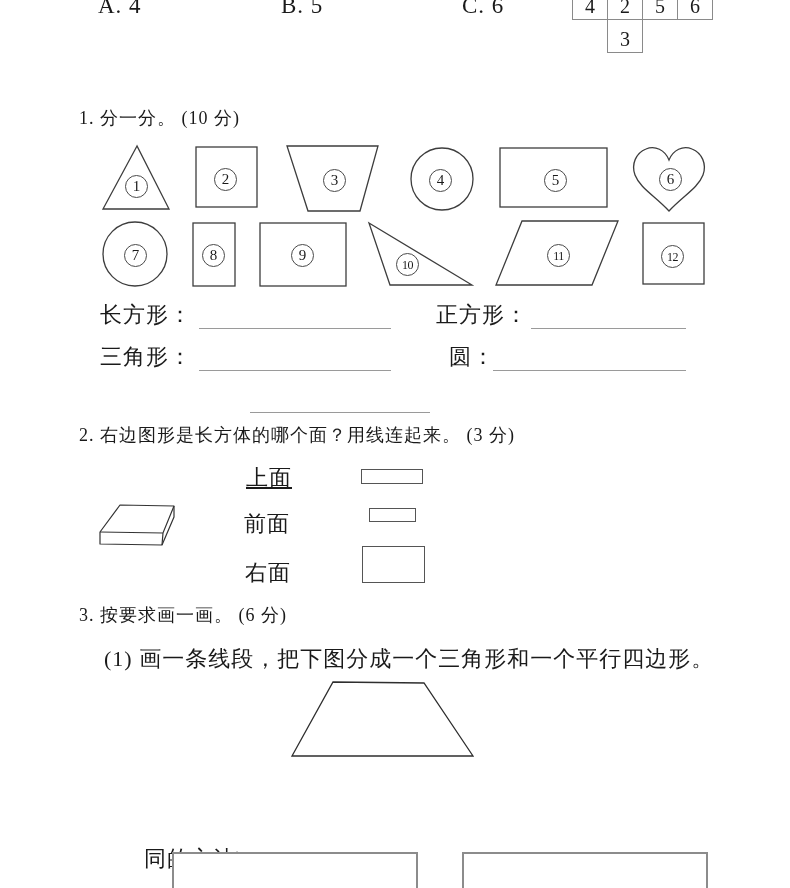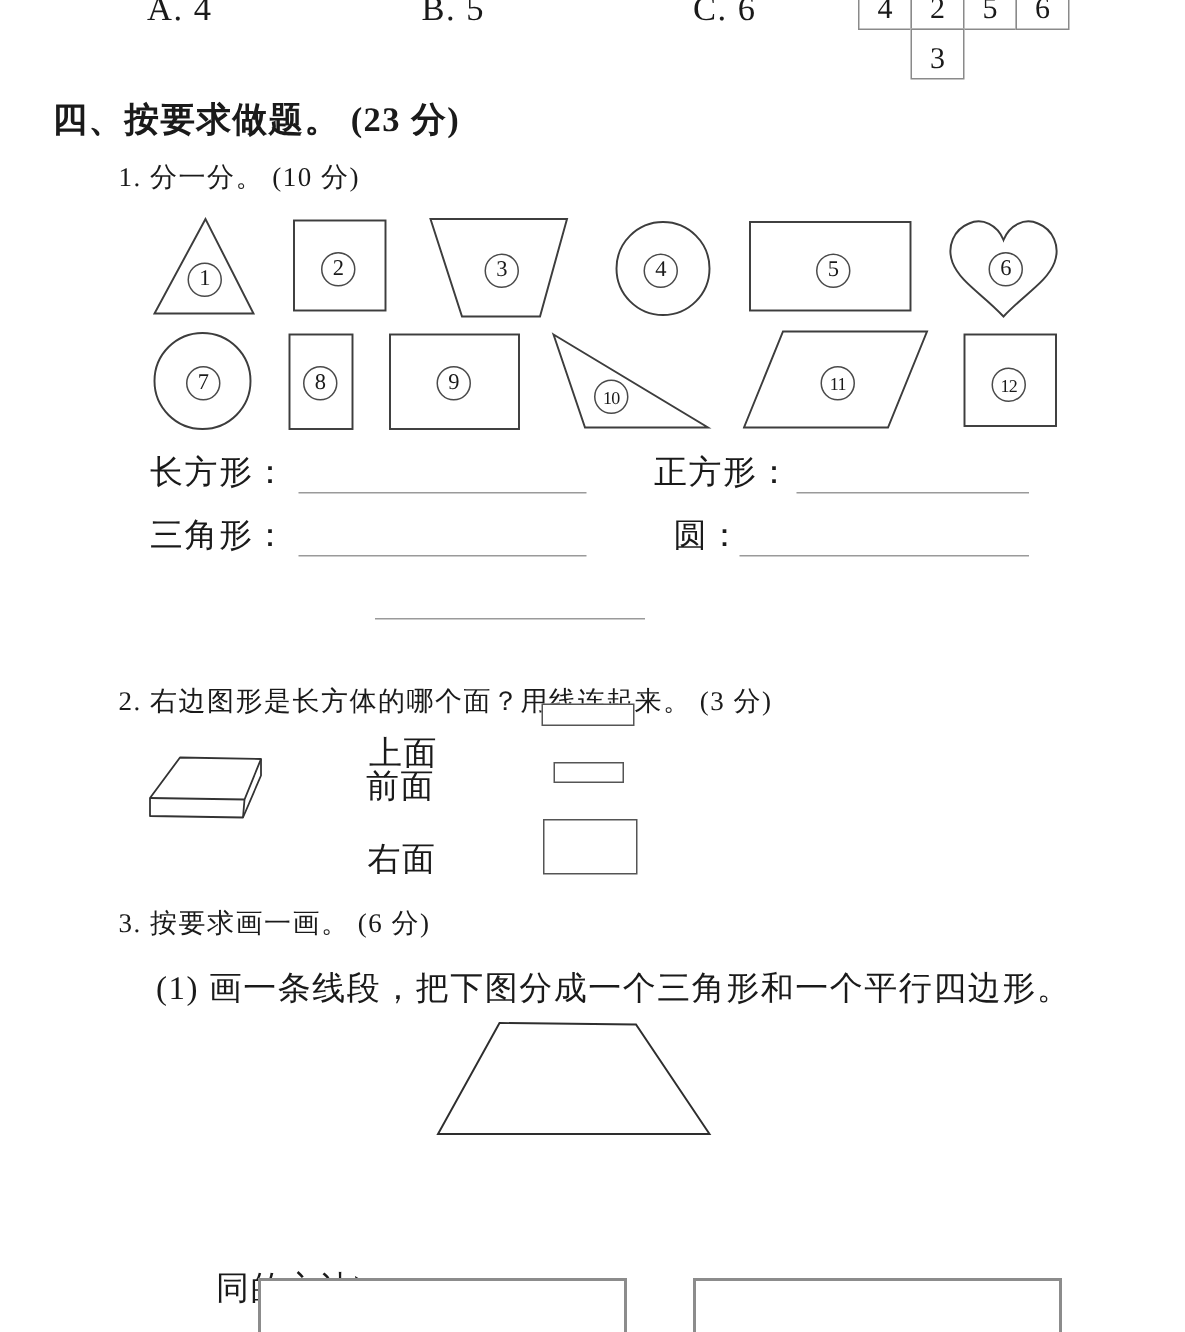--- a/index.html
+++ b/index.html
@@ -32,21 +32,20 @@
   <div class="abs opt" style="left:98px;top:-7px;">A. 4</div>
   <div class="abs opt" style="left:281px;top:-7px;">B. 5</div>
   <div class="abs opt" style="left:462px;top:-7px;">C. 6</div>
 
   <div class="gridcell" style="left:572px;top:-17px;width:36px;height:37px;">4</div>
   <div class="gridcell" style="left:607px;top:-17px;width:36px;height:37px;">2</div>
   <div class="gridcell" style="left:642px;top:-17px;width:36px;height:37px;">5</div>
   <div class="gridcell" style="left:677px;top:-17px;width:36px;height:37px;">6</div>
   <div class="gridcell" style="left:607px;top:19px;width:36px;height:34px;">3</div>
 
-  <div class="abs heading" style="left:35px;top:64px;">四、按要求做题。 (23 分)</div>
 
   <div class="abs qtitle" style="left:79px;top:106px;">1. 分一分。 (10 分)</div>
 
   <div class="shape" style="left:101px;top:144px;">
     <svg width="70" height="67">
         <polygon points="36,2 2,65 68,65" fill="none" stroke="#3d3d3d" stroke-width="1.3"></polygon>
       </svg>
   </div>
   <div class="shape" style="left:195px;top:146px;">
     <svg width="64" height="63">
@@ -123,30 +122,30 @@
   <div class="abs body-text" style="left:436px;top:300px;">正方形：</div>
   <div class="blank" style="left:531px;top:312px;width:155px;height:16px;"></div>
 
   <div class="abs body-text" style="left:100px;top:342px;">三角形：</div>
   <div class="blank" style="left:199px;top:354px;width:192px;height:16px;"></div>
   <div class="abs body-text" style="left:449px;top:342px;">圆：</div>
   <div class="blank" style="left:493px;top:354px;width:193px;height:16px;"></div>
 
   <div class="blank" style="left:250px;top:396px;width:180px;height:16px;"></div>
 
-  <div class="abs qtitle" style="left:79px;top:423px;margin-top:32px;">2. 右边图形是长方体的哪个面？用线连起来。 (3 分)</div>
+  <div class="abs qtitle" style="left:79px;top:423px;">2. 右边图形是长方体的哪个面？用线连起来。 (3 分)</div>
 
   <div class="shape" style="left:97px;top:501px;">
     <svg width="84" height="48">
       <path d="M3,31 L23,4 L77,5 L77,16 L65,44 L3,43 Z" fill="#ffffff" stroke="#333333" stroke-width="1.2" stroke-linejoin="round"></path>
       <path d="M3,31 L66,32 L77,5 M66,32 L65,44" fill="none" stroke="#333333" stroke-width="1.2"></path>
     </svg>
   </div>
 
-  <div class="abs facelabel" style="left:246px;top:487px;">上面</div>
+  <div class="abs facelabel" style="left:246px;top:463px;text-decoration:underline;">上面</div>
   <div class="abs facelabel" style="left:244px;top:509px;">前面</div>
   <div class="abs facelabel" style="left:245px;top:558px;">右面</div>
 
   <div class="facerect" style="left:361px;top:469px;width:62px;height:15px;"></div>
   <div class="facerect" style="left:369px;top:508px;width:47px;height:14px;"></div>
   <div class="facerect" style="left:362px;top:546px;width:63px;height:37px;"></div>
 
   <div class="abs qtitle" style="left:79px;top:603px;">3. 按要求画一画。 (6 分)</div>
   <div class="abs body-text" style="left:104px;top:644px;text-align:right;">(1) 画一条线段，把下图分成一个三角形和一个平行四边形。</div>
 

